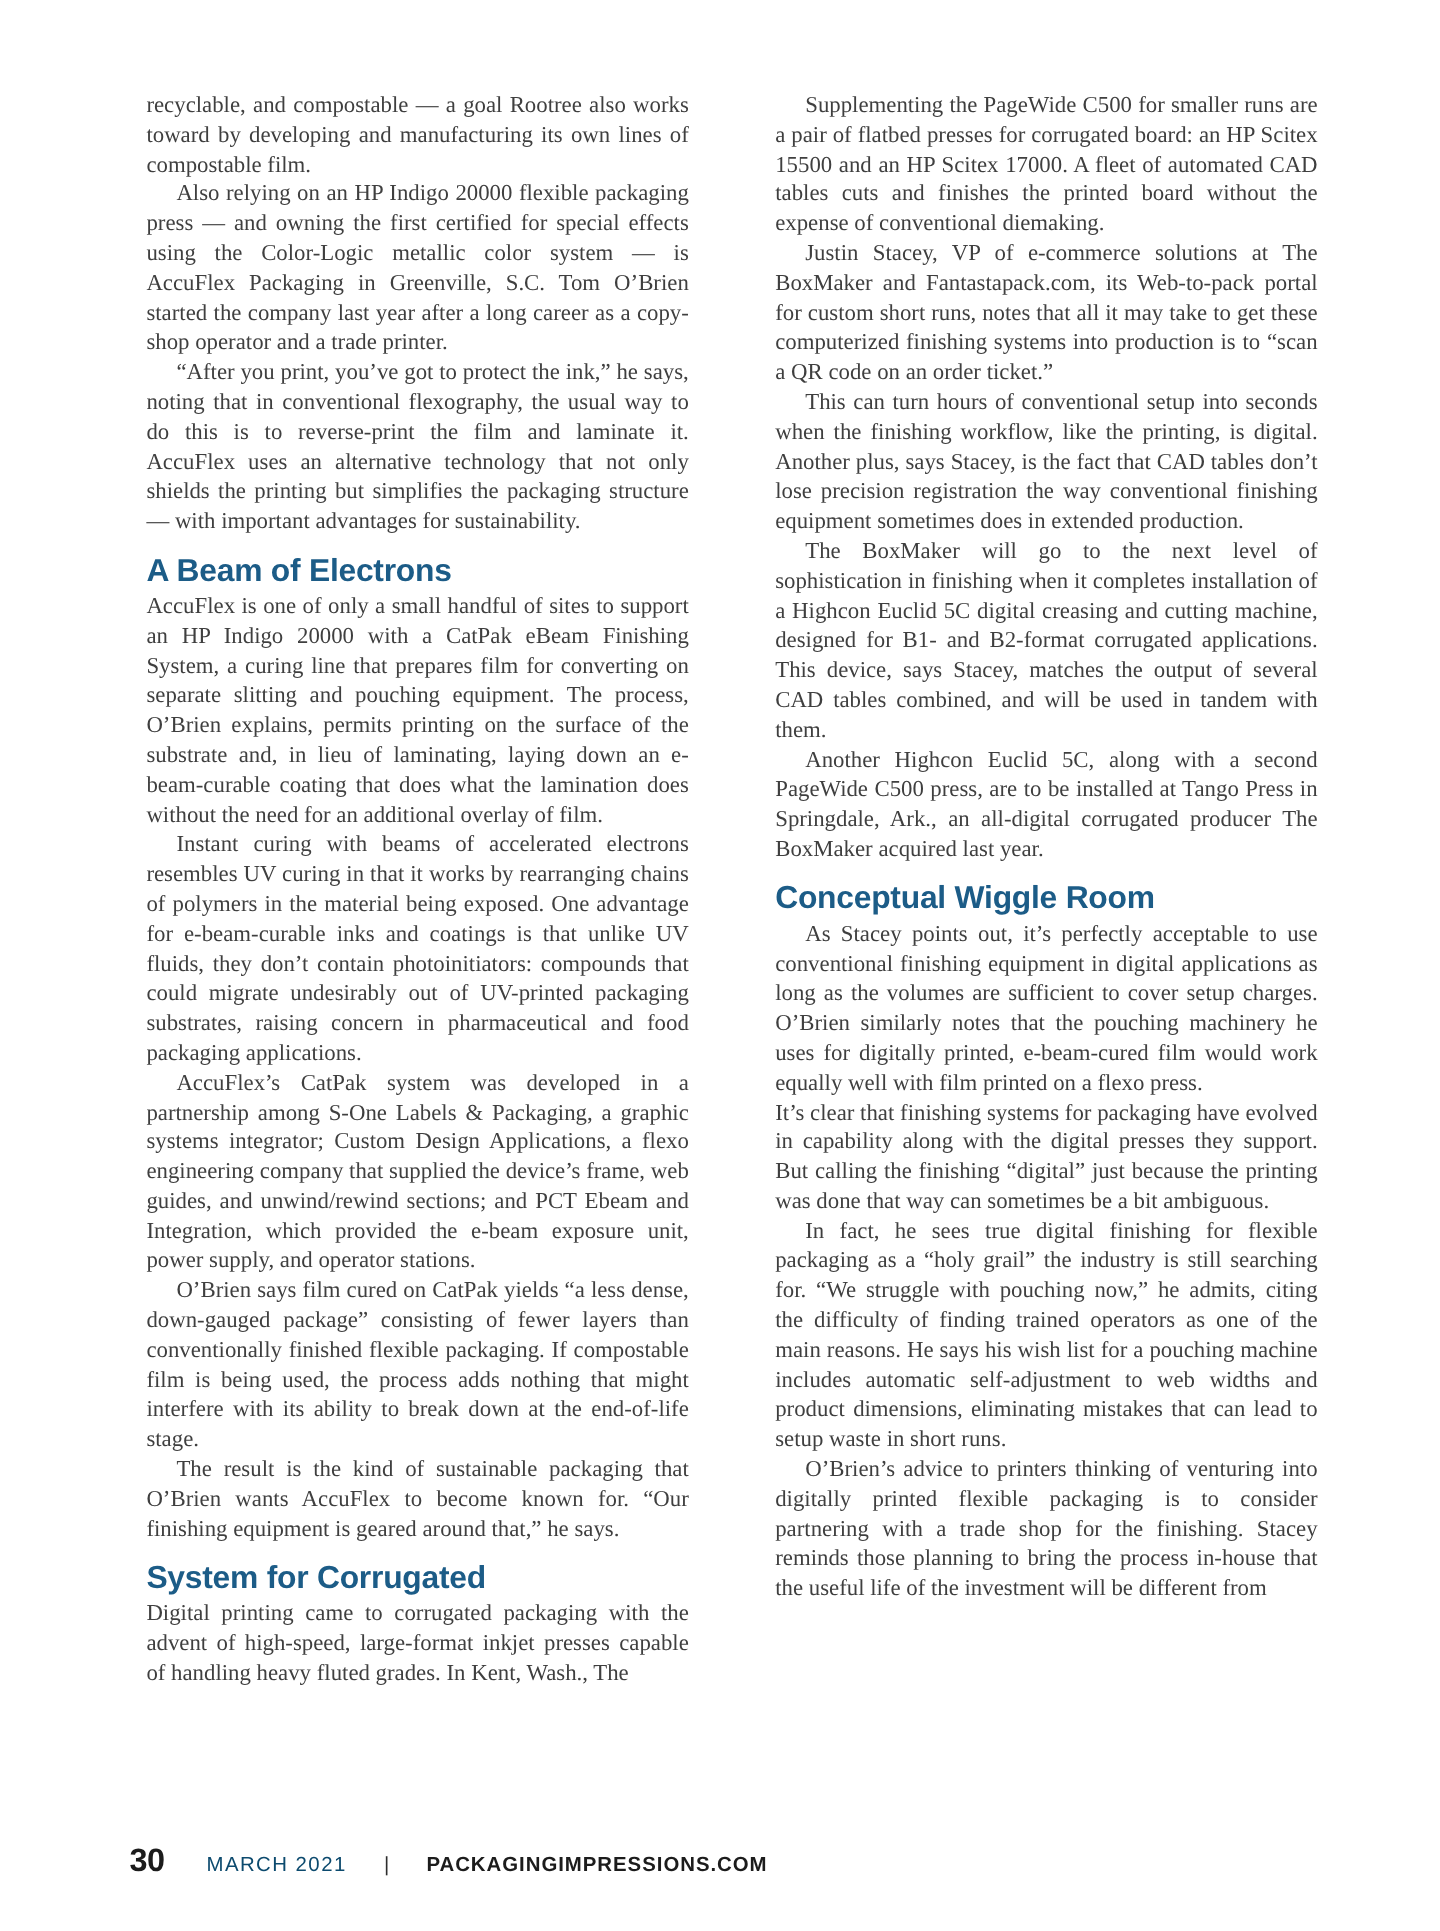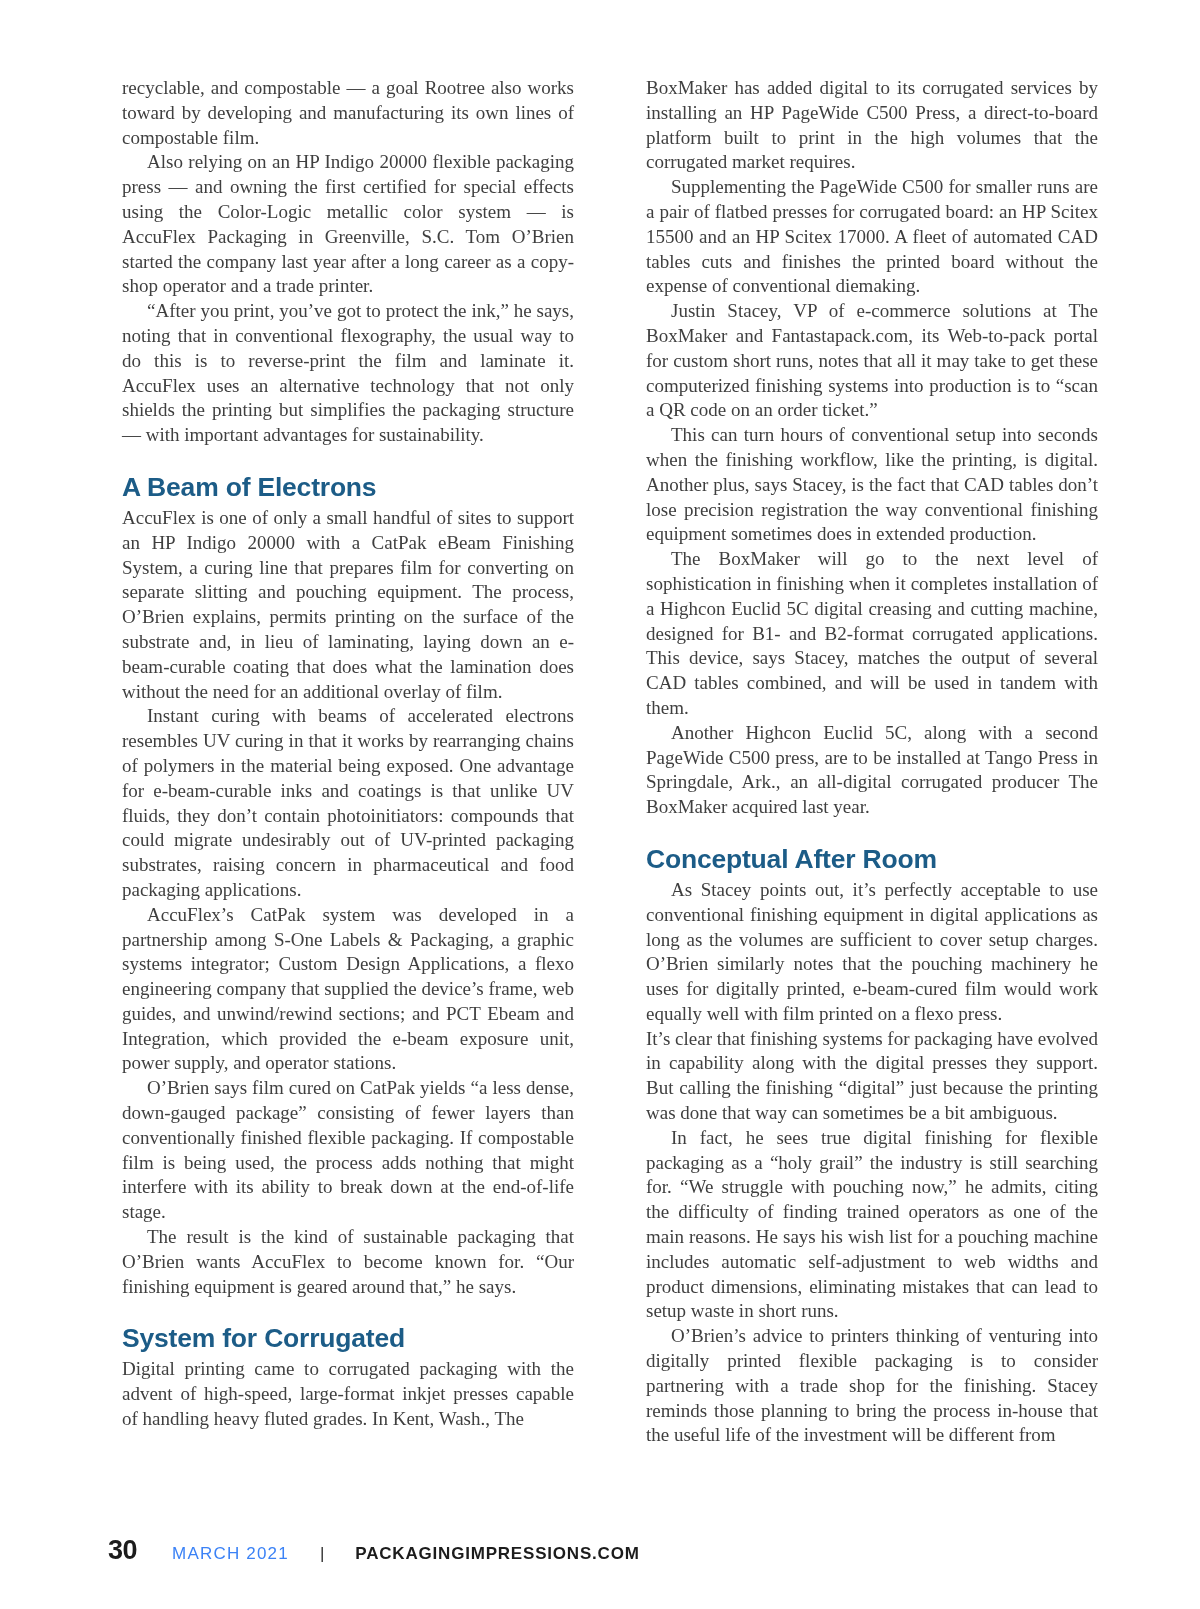--- a/index.html
+++ b/index.html
@@ -23,21 +23,21 @@
   .para {
     margin: 0;
     font-family: "Liberation Serif", serif;
     font-size: 19px;
     line-height: 24.8px;
     color: #3f3f3f;
     text-align: justify;
   }
   .para.indent { text-indent: 25px; }
   .heading {
-    margin: 24px 0 4px 0;
+    margin: 12px 0 4px 0;
     font-family: "Liberation Sans", sans-serif;
     font-weight: 700;
     font-size: 26.5px;
     line-height: 30px;
     letter-spacing: -0.2px;
     color: #1c5c87;
   }
   .footer {
     position: absolute;
     left: 108px;
@@ -49,21 +49,21 @@
   }
   .page-num {
     font-size: 27px;
     font-weight: 800;
     color: #1c1c1c;
     letter-spacing: -0.5px;
   }
   .issue-date {
     margin-left: 11px;
     font-size: 17px;
-    color: #3b82f6;
+    color: #0c4a6e;
     letter-spacing: 1.2px;
   }
   .separator {
     margin: 0 7px;
     font-size: 17px;
     color: #2e2e2e;
     font-weight: 300;
   }
   .website {
     font-size: 17px;
@@ -86,27 +86,26 @@
       <p class="para">AccuFlex is one of only a small handful of sites to support an HP Indigo 20000 with a CatPak eBeam Finishing System, a curing line that prepares film for converting on separate slitting and pouching equipment. The process, O’Brien explains, permits printing on the surface of the substrate and, in lieu of laminating, laying down an e-beam-curable coating that does what the lamination does without the need for an additional overlay of film.</p>
       <p class="para indent">Instant curing with beams of accelerated electrons resembles UV curing in that it works by rearranging chains of polymers in the material being exposed. One advantage for e-beam-curable inks and coatings is that unlike UV fluids, they don’t contain photoinitiators: compounds that could migrate undesirably out of UV-printed packaging substrates, raising concern in pharmaceutical and food packaging applications.</p>
       <p class="para indent">AccuFlex’s CatPak system was developed in a partnership among S-One Labels &amp; Packaging, a graphic systems integrator; Custom Design Applications, a flexo engineering company that supplied the device’s frame, web guides, and unwind/rewind sections; and PCT Ebeam and Integration, which provided the e-beam exposure unit, power supply, and operator stations.</p>
       <p class="para indent">O’Brien says film cured on CatPak yields “a less dense, down-gauged package” consisting of fewer layers than conventionally finished flexible packaging. If compostable film is being used, the process adds nothing that might interfere with its ability to break down at the end-of-life stage.</p>
       <p class="para indent">The result is the kind of sustainable packaging that O’Brien wants AccuFlex to become known for. “Our finishing equipment is geared around that,” he says.</p>
       <h3 class="heading">System for Corrugated</h3>
       <p class="para">Digital printing came to corrugated packaging with the advent of high-speed, large-format inkjet presses capable of handling heavy fluted grades. In Kent, Wash., The</p>
     </div>
 
     <div class="col">
-      <p class="para">BoxMaker has added digital to its corrugated services by installing an HP PageWide C500 Press, a direct-to-board platform built to print in the high volumes that the corrugated market requires.</p>
       <p class="para indent">Supplementing the PageWide C500 for smaller runs are a pair of flatbed presses for corrugated board: an HP Scitex 15500 and an HP Scitex 17000. A fleet of automated CAD tables cuts and finishes the printed board without the expense of conventional diemaking.</p>
       <p class="para indent">Justin Stacey, VP of e-commerce solutions at The BoxMaker and Fantastapack.com, its Web-to-pack portal for custom short runs, notes that all it may take to get these computerized finishing systems into production is to “scan a QR code on an order ticket.”</p>
       <p class="para indent">This can turn hours of conventional setup into seconds when the finishing workflow, like the printing, is digital. Another plus, says Stacey, is the fact that CAD tables don’t lose precision registration the way conventional finishing equipment sometimes does in extended production.</p>
       <p class="para indent">The BoxMaker will go to the next level of sophistication in finishing when it completes installation of a Highcon Euclid 5C digital creasing and cutting machine, designed for B1- and B2-format corrugated applications. This device, says Stacey, matches the output of several CAD tables combined, and will be used in tandem with them.</p>
       <p class="para indent">Another Highcon Euclid 5C, along with a second PageWide C500 press, are to be installed at Tango Press in Springdale, Ark., an all-digital corrugated producer The BoxMaker acquired last year.</p>
-      <h3 class="heading">Conceptual After Room</h3>
+      <h3 class="heading">Conceptual Wiggle Room</h3>
       <p class="para indent">As Stacey points out, it’s perfectly acceptable to use conventional finishing equipment in digital applications as long as the volumes are sufficient to cover setup charges. O’Brien similarly notes that the pouching machinery he uses for digitally printed, e-beam-cured film would work equally well with film printed on a flexo press.</p>
       <p class="para">It’s clear that finishing systems for packaging have evolved in capability along with the digital presses they support. But calling the finishing “digital” just because the printing was done that way can sometimes be a bit ambiguous.</p>
       <p class="para indent">In fact, he sees true digital finishing for flexible packaging as a “holy grail” the industry is still searching for. “We struggle with pouching now,” he admits, citing the difficulty of finding trained operators as one of the main reasons. He says his wish list for a pouching machine includes automatic self-adjustment to web widths and product dimensions, eliminating mistakes that can lead to setup waste in short runs.</p>
       <p class="para indent">O’Brien’s advice to printers thinking of venturing into digitally printed flexible packaging is to consider partnering with a trade shop for the finishing. Stacey reminds those planning to bring the process in-house that the useful life of the investment will be different from</p>
     </div>
 
   </div>
 
   <div class="footer">
     <span class="page-num">30</span>

